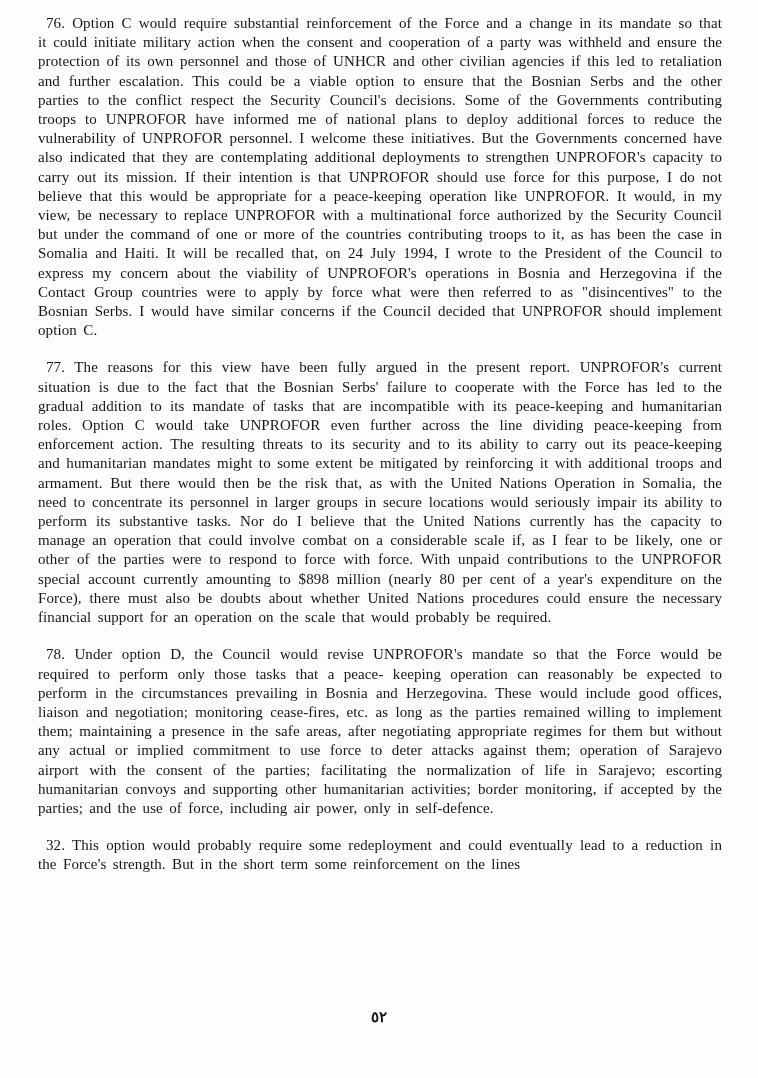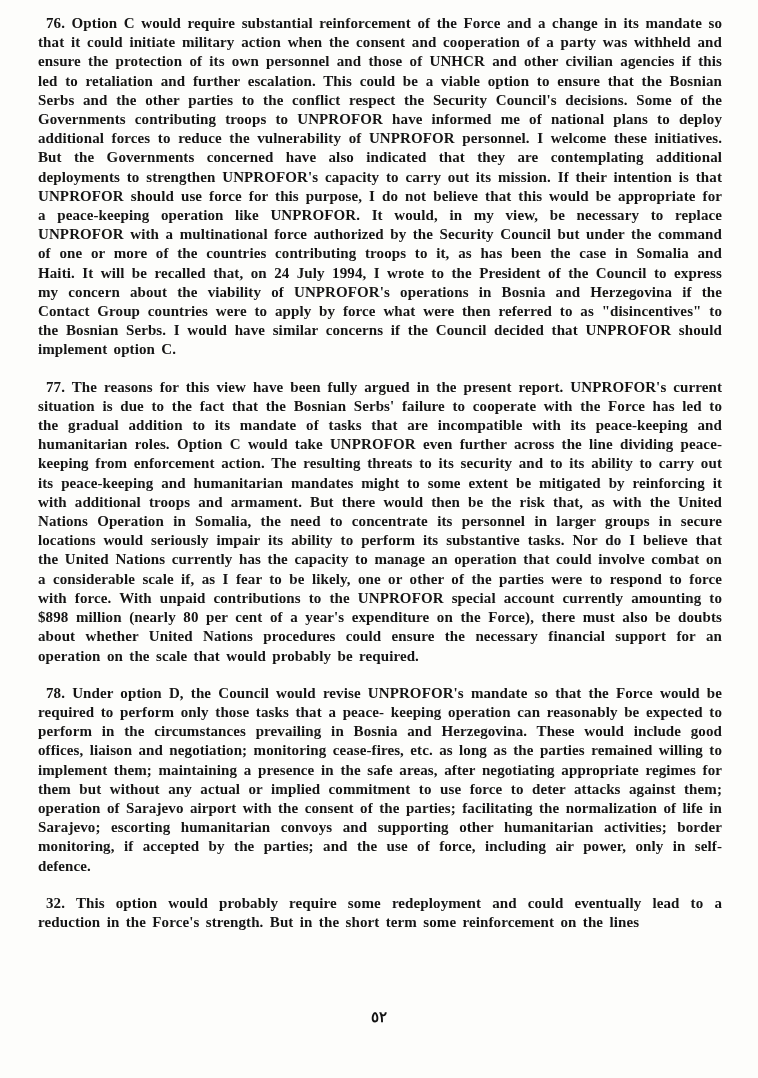--- a/index.html
+++ b/index.html
@@ -25,21 +25,20 @@
     right: 36px;
   }
   p.para {
     margin: 0 0 18px 0;
     font-size: 15px;
     line-height: 19.2px;
     text-align: justify;
     text-indent: 8px;
     word-spacing: 2.5px;
     letter-spacing: 0.1px;
-    font-weight: bold;
   }
   .page-number {
     position: absolute;
     top: 1008px;
     left: 0;
     right: 0;
     text-align: center;
     font-size: 15px;
     font-weight: bold;
     color: #111;

